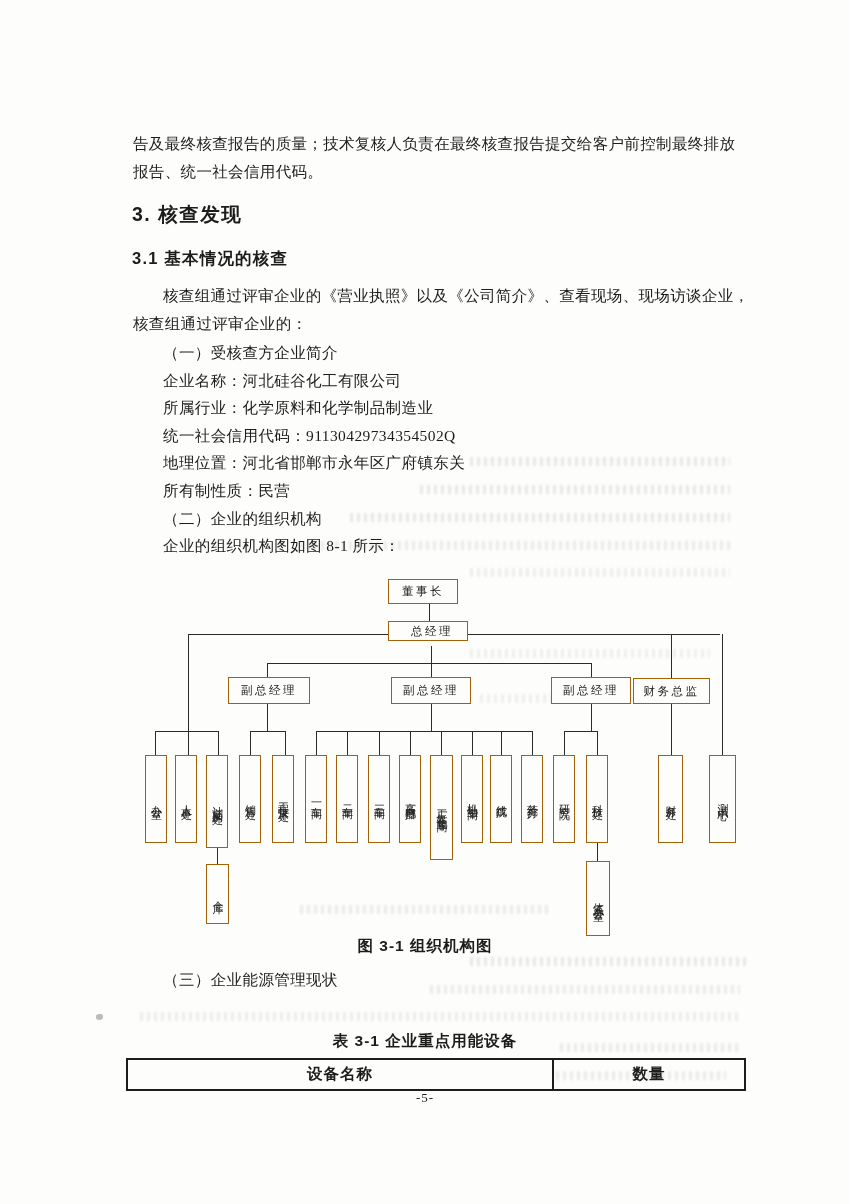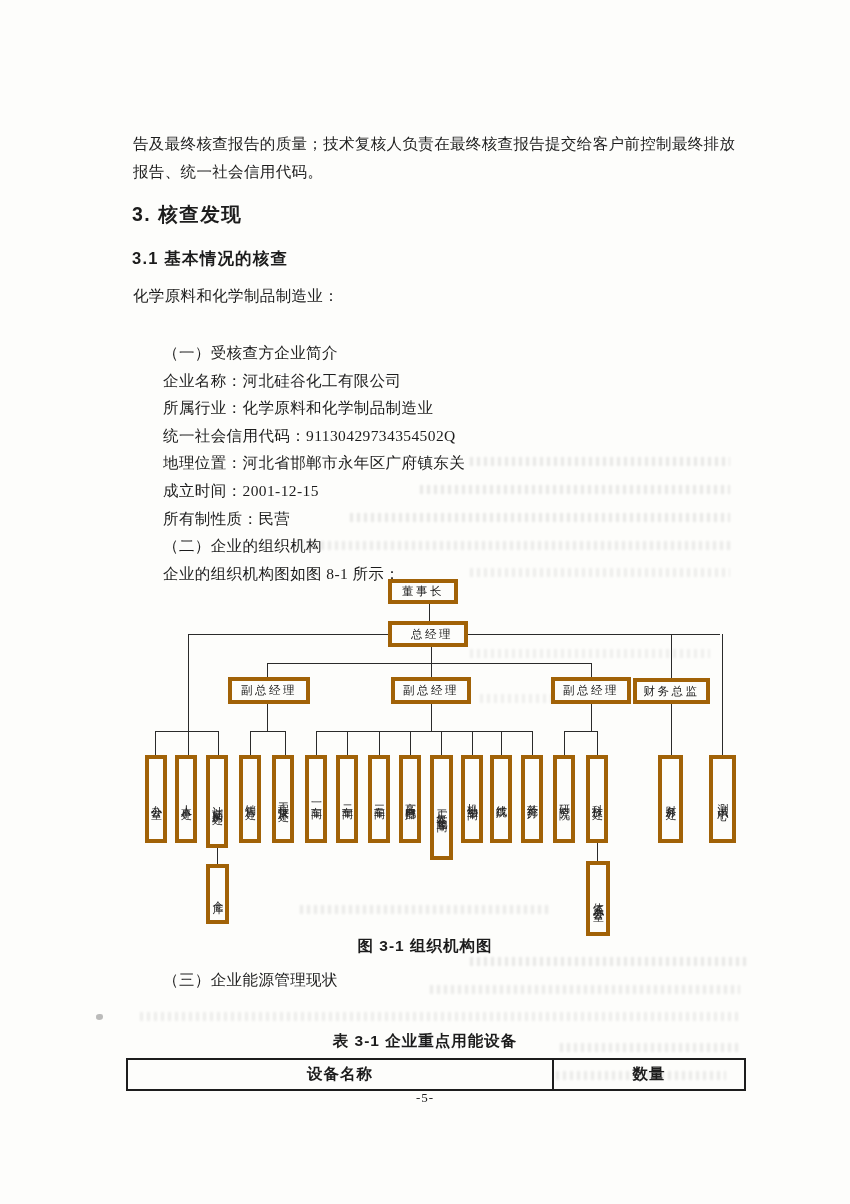--- a/index.html
+++ b/index.html
@@ -17,21 +17,21 @@
   #subsec-heading{top:248px;left:132px;font-family:"Liberation Sans","DejaVu Sans",sans-serif;
     font-size:16.5px;font-weight:700;letter-spacing:1.2px;margin:0;}
   #intro-para{top:282px;left:133px;width:606px;}
   #intro-para .indent{text-indent:30px;}
   #company-list{top:339px;left:163px;}
   #company-list p{font-size:15.5px;line-height:27.6px;letter-spacing:0.4px;margin:0;white-space:nowrap;}
 
   #org-chart{position:absolute;left:0;top:0;width:850px;height:1204px;z-index:3;pointer-events:none;}
   .oc-line{position:absolute;background:#2b2b2b;}
   .oc-node{
-    position:absolute;box-sizing:border-box;background:#fdfdfb;border:4px solid #a16207;
+    position:absolute;box-sizing:border-box;background:#fdfdfb;border:1px solid #a16207;
     display:flex;align-items:center;justify-content:center;
     font-size:11.5px;letter-spacing:2.5px;color:#222;z-index:2;
   }
   .oc-node.vert{
     writing-mode:vertical-rl;text-orientation:upright;
     font-size:11px;letter-spacing:2px;padding:3px 0;
   }
 
   #fig-caption{top:936px;left:0;width:850px;text-align:center;
     font-family:"Liberation Sans","DejaVu Sans",sans-serif;font-size:15.5px;font-weight:700;letter-spacing:1px;margin:0;}
@@ -64,30 +64,30 @@
 
   <div class="abs" id="top-para">
     <p class="tline">告及最终核查报告的质量；技术复核人负责在最终核查报告提交给客户前控制最终排放</p>
     <p class="tline">报告、统一社会信用代码。</p>
   </div>
 
   <h1 class="abs" id="sec-heading">3. 核查发现</h1>
   <h2 class="abs" id="subsec-heading">3.1 基本情况的核查</h2>
 
   <div class="abs" id="intro-para">
-    <p class="tline">化学原料和化学制品制造业：</p>
+    <p class="tline indent">核查组通过评审企业的《营业执照》以及《公司简介》、查看现场、现场访谈企业，</p>
+    <p class="tline">核查组通过评审企业的：</p>
   </div>
 
   <div class="abs" id="company-list">
     <p>（一）受核查方企业简介</p>
     <p>企业名称：河北硅谷化工有限公司</p>
     <p>所属行业：化学原料和化学制品制造业</p>
     <p>统一社会信用代码：91130429734354502Q</p>
     <p>地理位置：河北省邯郸市永年区广府镇东关</p>
-    <p>成立时间：2001-12-15</p>
     <p>所有制性质：民营</p>
     <p>（二）企业的组织机构</p>
     <p>企业的组织机构图如图 8-1 所示：</p>
   </div>
 
   <div id="org-chart">
       <div class="oc-line" style="left: 429px; top: 603px; width: 1.4px; height: 18px;"></div>
       <div class="oc-line" style="left: 188px; top: 634px; width: 532px; height: 1.4px;"></div>
       <div class="oc-line" style="left: 188px; top: 634px; width: 1.4px; height: 122px;"></div>
       <div class="oc-line" style="left: 155px; top: 731px; width: 63px; height: 1.4px;"></div>
@@ -114,21 +114,21 @@
       <div class="oc-line" style="left: 472px; top: 731px; width: 1.4px; height: 25px;"></div>
       <div class="oc-line" style="left: 501px; top: 731px; width: 1.4px; height: 25px;"></div>
       <div class="oc-line" style="left: 532px; top: 731px; width: 1.4px; height: 25px;"></div>
       <div class="oc-line" style="left: 591px; top: 704px; width: 1.4px; height: 27px;"></div>
       <div class="oc-line" style="left: 564px; top: 731px; width: 33px; height: 1.4px;"></div>
       <div class="oc-line" style="left: 564px; top: 731px; width: 1.4px; height: 25px;"></div>
       <div class="oc-line" style="left: 597px; top: 731px; width: 1.4px; height: 25px;"></div>
       <div class="oc-line" style="left: 217px; top: 848px; width: 1.4px; height: 16px;"></div>
       <div class="oc-line" style="left: 597px; top: 843px; width: 1.4px; height: 18px;"></div>
       <div class="oc-node" style="left: 388px; top: 579px; width: 70px; height: 25px;">董事长</div>
-      <div class="oc-node" style="left: 388px; top: 621px; width: 80px; height: 26px; padding-left: 8px;">总经理</div>
+      <div class="oc-node" style="left: 388px; top: 621px; width: 80px; height: 20px; padding-left: 8px;">总经理</div>
       <div class="oc-node" style="left: 228px; top: 677px; width: 82px; height: 27px;">副总经理</div>
       <div class="oc-node" style="left: 391px; top: 677px; width: 80px; height: 27px;">副总经理</div>
       <div class="oc-node" style="left: 551px; top: 677px; width: 80px; height: 27px;">副总经理</div>
       <div class="oc-node" style="left: 633px; top: 678px; width: 77px; height: 26px;">财务总监</div>
       <div class="oc-node vert" style="left: 145px; top: 755px; width: 22px; height: 88px;">办公室</div>
       <div class="oc-node vert" style="left: 175px; top: 755px; width: 22px; height: 88px;">人事处</div>
       <div class="oc-node vert" style="left: 206px; top: 755px; width: 22px; height: 93px;">计划采购处</div>
       <div class="oc-node vert" style="left: 239px; top: 755px; width: 22px; height: 88px;">销售处</div>
       <div class="oc-node vert" style="left: 272px; top: 755px; width: 22px; height: 88px;">工程技术处</div>
       <div class="oc-node vert" style="left: 305px; top: 755px; width: 22px; height: 88px;">一车间</div>

